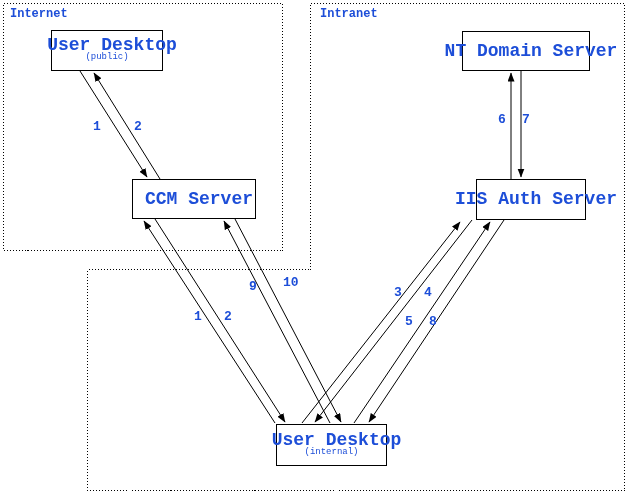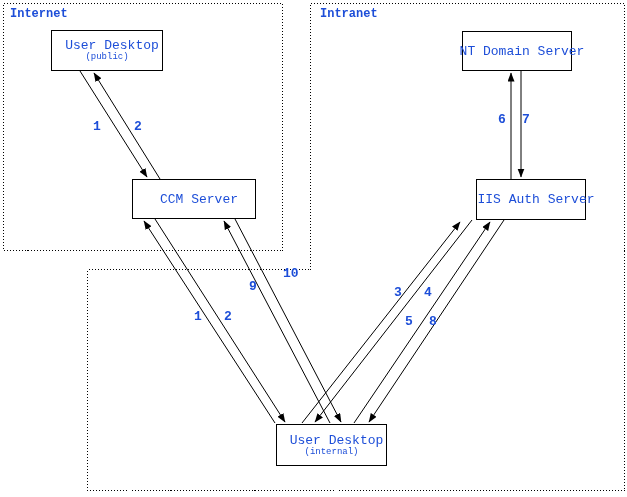--- a/index.html
+++ b/index.html
@@ -37,22 +37,22 @@
     box-sizing: border-box;
     border: 1px solid #000000;
     background: #ffffff;
     display: flex;
     flex-direction: column;
     align-items: center;
     justify-content: center;
     text-align: center;
   }
   .node-title {
-    font-size: 13px;
-    font-weight: normal;
+    font-size: 18px;
+    font-weight: bold;
     line-height: 13px;
     white-space: nowrap;
     margin-left: 10px;
   }
   .node-subtitle {
     font-size: 9px;
     font-weight: normal;
     line-height: 10px;
     white-space: nowrap;
   }
@@ -104,39 +104,39 @@
 
   <div class="node" style="left:51px; top:30px; width:112px; height:41px;">
     <div class="node-title">User Desktop</div>
     <div class="node-subtitle">(public)</div>
   </div>
 
   <div class="node" style="left:132px; top:179px; width:124px; height:40px;">
     <div class="node-title">CCM Server</div>
   </div>
 
-  <div class="node" style="left:462px; top:31px; width:110px; height:40px;">
+  <div class="node" style="left:462px; top:31px; width:128px; height:40px;">
     <div class="node-title">NT Domain Server</div>
   </div>
 
   <div class="node" style="left:476px; top:179px; width:110px; height:41px;">
     <div class="node-title">IIS Auth Server</div>
   </div>
 
   <div class="node" style="left:276px; top:424px; width:111px; height:42px;">
     <div class="node-title">User Desktop</div>
     <div class="node-subtitle">(internal)</div>
   </div>
 
   <span class="edge-label" style="left:93px;  top:120px;">1</span>
   <span class="edge-label" style="left:134px; top:120px;">2</span>
   <span class="edge-label" style="left:194px; top:310px;">1</span>
   <span class="edge-label" style="left:224px; top:310px;">2</span>
   <span class="edge-label" style="left:249px; top:280px;">9</span>
-  <span class="edge-label" style="left:283px; top:267px;">10</span>
+  <span class="edge-label" style="left:283px; top:276px;">10</span>
   <span class="edge-label" style="left:394px; top:286px;">3</span>
   <span class="edge-label" style="left:424px; top:286px;">4</span>
   <span class="edge-label" style="left:405px; top:315px;">5</span>
   <span class="edge-label" style="left:429px; top:315px;">8</span>
   <span class="edge-label" style="left:498px; top:113px;">6</span>
   <span class="edge-label" style="left:522px; top:113px;">7</span>
 
 </div>
 
 </body></html>

